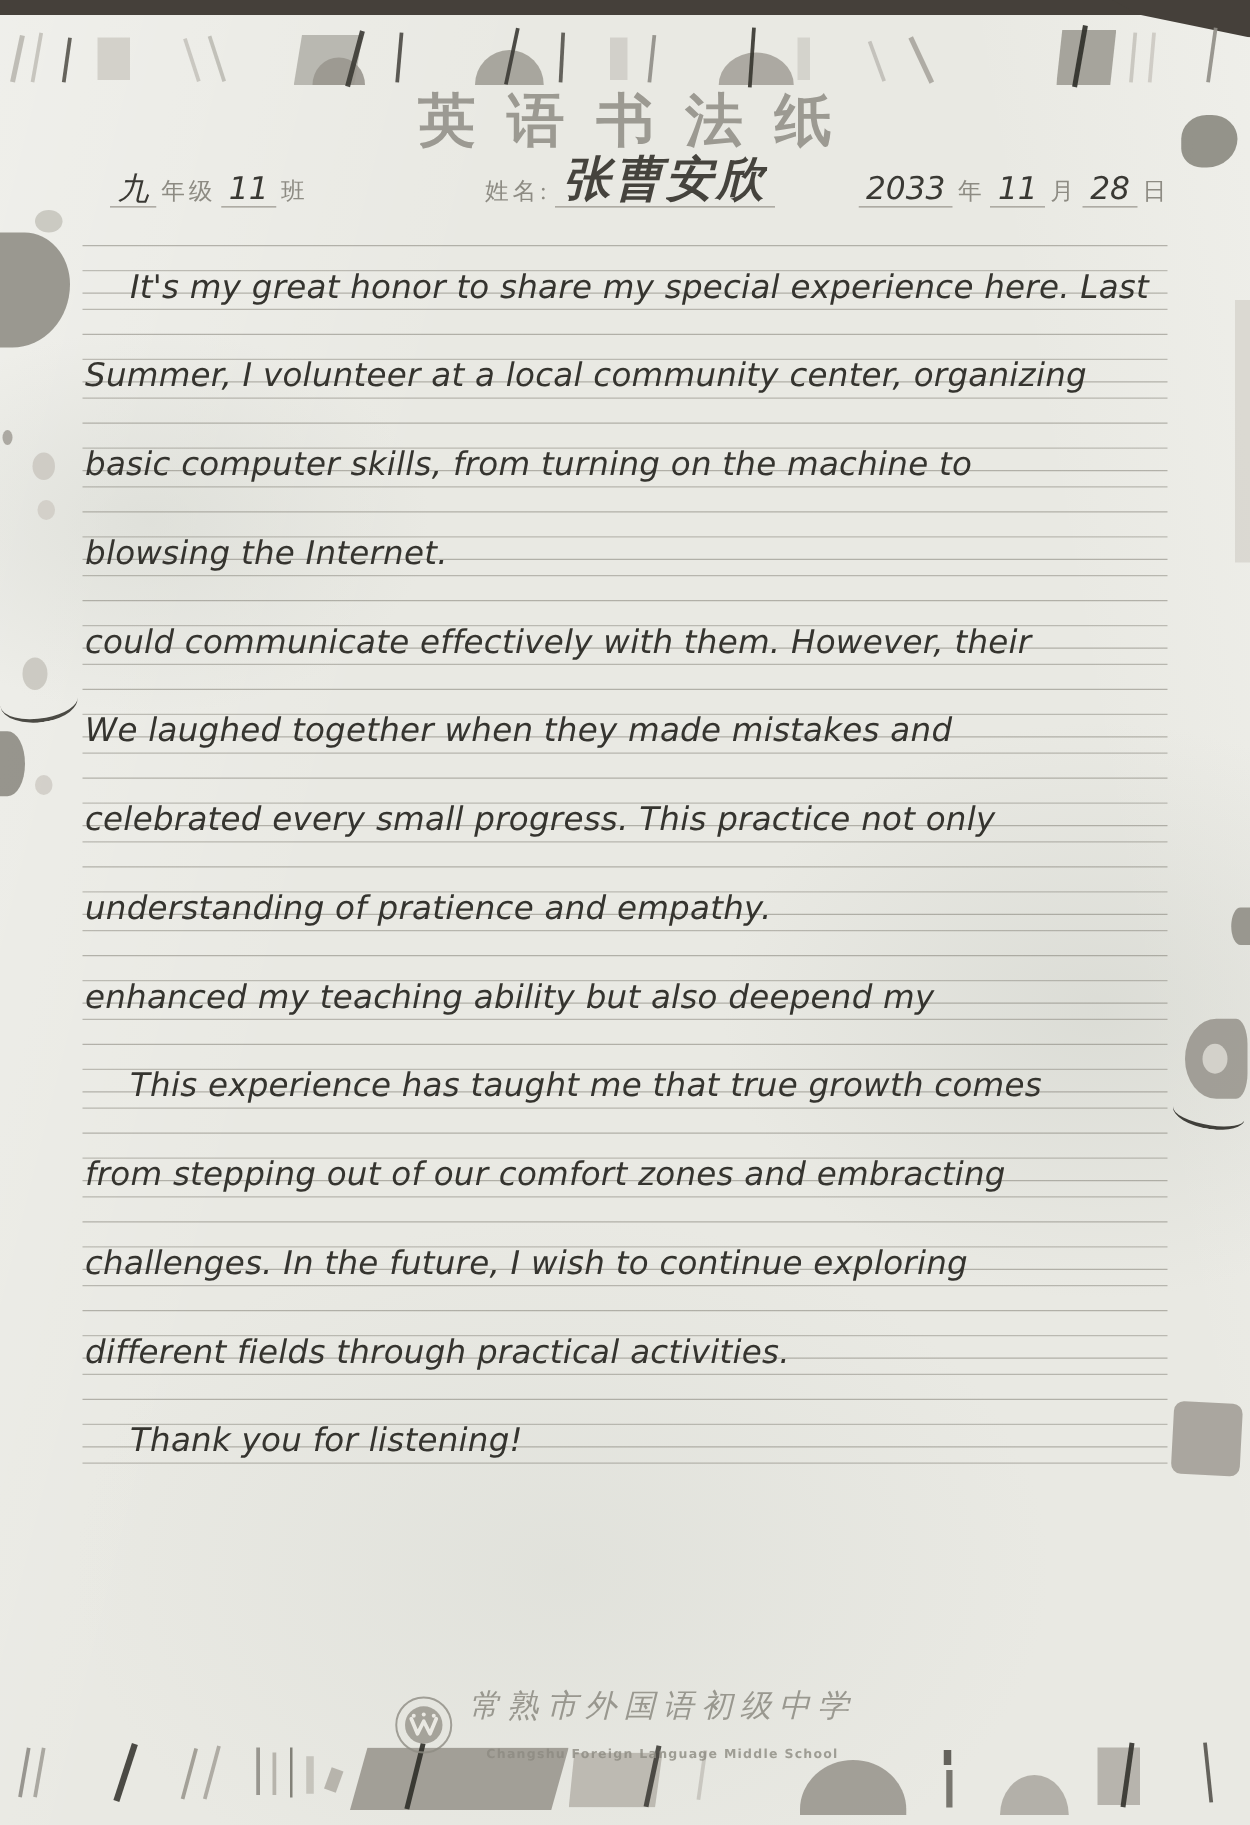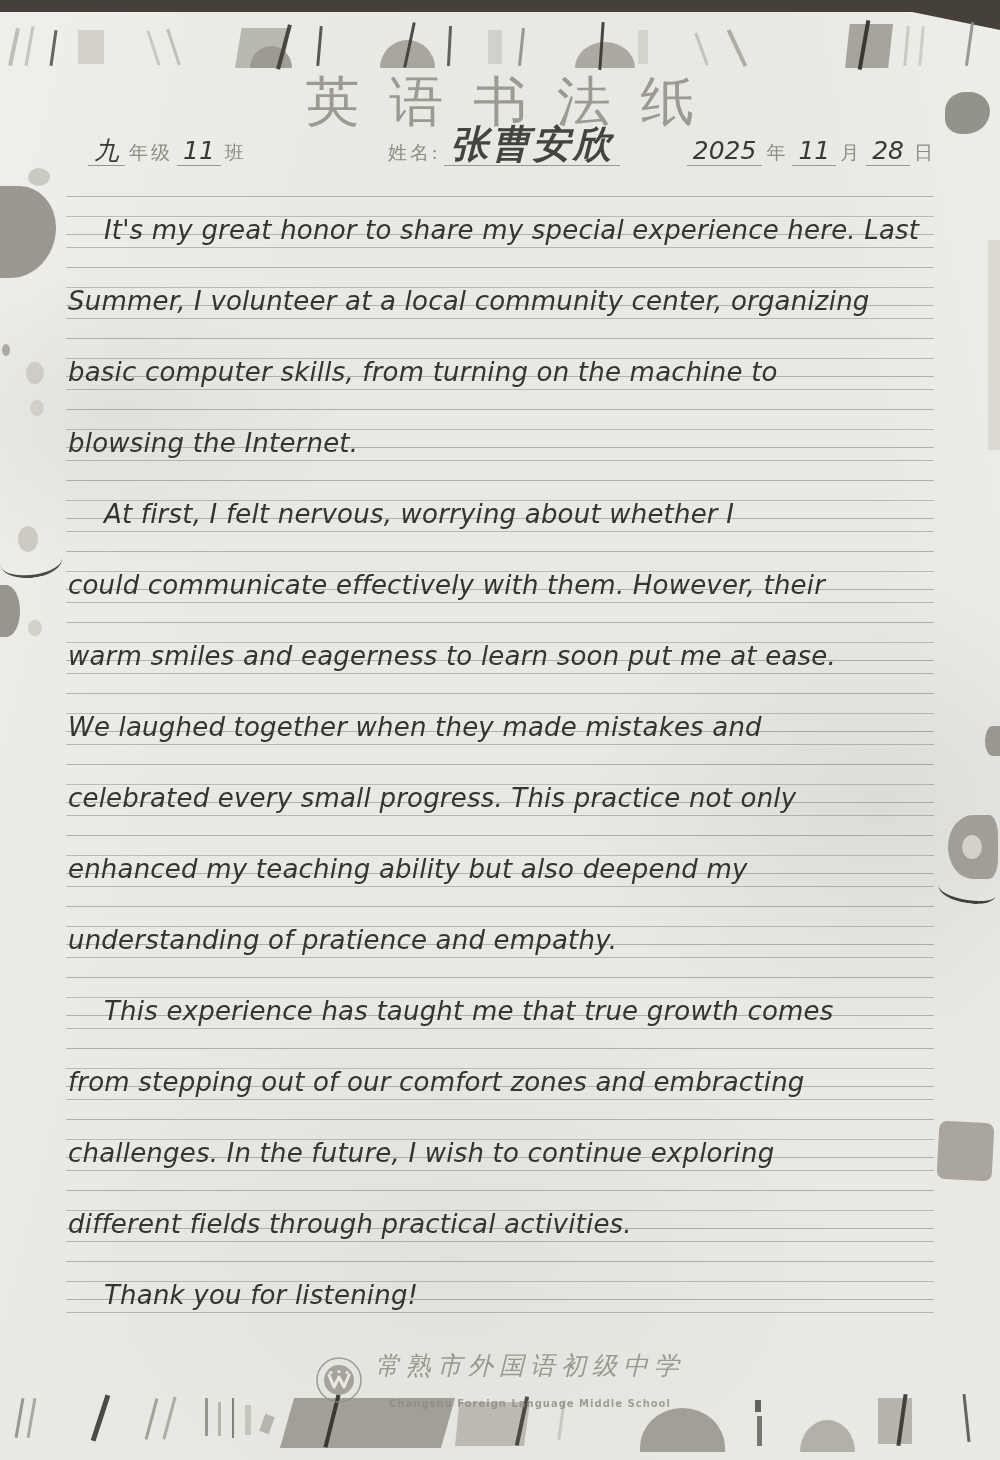--- a/index.html
+++ b/index.html
@@ -12,21 +12,21 @@
       radial-gradient(ellipse 320px 220px at 12% 28%, rgba(213,215,208,.55), transparent 70%),
       radial-gradient(ellipse 420px 320px at 88% 55%, rgba(206,208,201,.5), transparent 72%),
       radial-gradient(ellipse 520px 380px at 45% 86%, rgba(215,217,210,.45), transparent 75%),
       linear-gradient(104deg, rgba(255,255,255,.28), rgba(255,255,255,0) 32%),
       linear-gradient(260deg, rgba(244,244,240,.5), rgba(244,244,240,0) 18%);
   }
   .desk-right{position:absolute;top:0;right:0;width:110px;height:30px;background:#45403a;
     clip-path:polygon(0 0,100% 0,100% 100%,18% 38%);}
   
   .title{position:absolute;top:66px;left:0;width:1000px;text-align:center;
-    font-family:"Liberation Serif",serif;font-size:54px;font-weight:400;
+    font-family:"Liberation Serif",serif;font-size:46px;font-weight:700;
     color:#8f8d85;letter-spacing:.55em;text-indent:.55em;opacity:.85;}
   .info-row{position:absolute;top:124px;left:88px;right:62px;height:46px;font-size:19px;color:#8d8b83;}
   .info-row .grp{position:absolute;bottom:4px;display:flex;align-items:flex-end;gap:4px;}
   .g-left{left:0;}
   .g-name{left:300px;}
   .g-date{right:2px;}
   .plabel{font-family:"Liberation Serif",serif;color:#8d8b83;letter-spacing:3px;}
   .hw{font-family:"DejaVu Sans",sans-serif;font-style:italic;color:#3a3934;}
   .blank{border-bottom:1px solid #9a978f;text-align:center;line-height:1;padding:0 6px 2px 6px;}
   .hw-num{font-size:25px;}
@@ -138,21 +138,21 @@
     <span class="hw hw-num blank">九</span>
     <span class="plabel">年级</span>
     <span class="hw hw-num blank">11</span>
     <span class="plabel">班</span>
   </div>
   <div class="grp g-name">
     <span class="plabel">姓名:</span>
     <span class="hw-name blank">张曹安欣</span>
   </div>
   <div class="grp g-date">
-    <span class="hw hw-num blank">2025</span>
+    <span class="hw hw-num blank">2033</span>
     <span class="plabel">年</span>
     <span class="hw hw-num blank">11</span>
     <span class="plabel">月</span>
     <span class="hw hw-num blank">28</span>
     <span class="plabel">日</span>
   </div>
 </div>
 
 <div class="essay" id="essay">
     <div class="row indent">
@@ -160,40 +160,34 @@
     </div>
     <div class="row">
       <span class="txt">Summer, I volunteer at a local community center, organizing</span>
     </div>
     <div class="row">
       <span class="txt">basic computer skills, from turning on the machine to</span>
     </div>
     <div class="row">
       <span class="txt">blowsing the Internet.</span>
     </div>
-    <div class="row indent">
-      <span class="txt">At first, I felt nervous, worrying about whether I</span>
-    </div>
     <div class="row">
       <span class="txt">could communicate effectively with them. However, their</span>
     </div>
     <div class="row">
-      <span class="txt">warm smiles and eagerness to learn soon put me at ease.</span>
-    </div>
-    <div class="row">
       <span class="txt">We laughed together when they made mistakes and</span>
     </div>
     <div class="row">
       <span class="txt">celebrated every small progress. This practice not only</span>
     </div>
     <div class="row">
+      <span class="txt">understanding of pratience and empathy.</span>
+    </div>
+    <div class="row">
       <span class="txt">enhanced my teaching ability but also deepend my</span>
-    </div>
-    <div class="row">
-      <span class="txt">understanding of pratience and empathy.</span>
     </div>
     <div class="row indent">
       <span class="txt">This experience has taught me that true growth comes</span>
     </div>
     <div class="row">
       <span class="txt">from stepping out of our comfort zones and embracting</span>
     </div>
     <div class="row">
       <span class="txt">challenges. In the future, I wish to continue exploring</span>
     </div>

